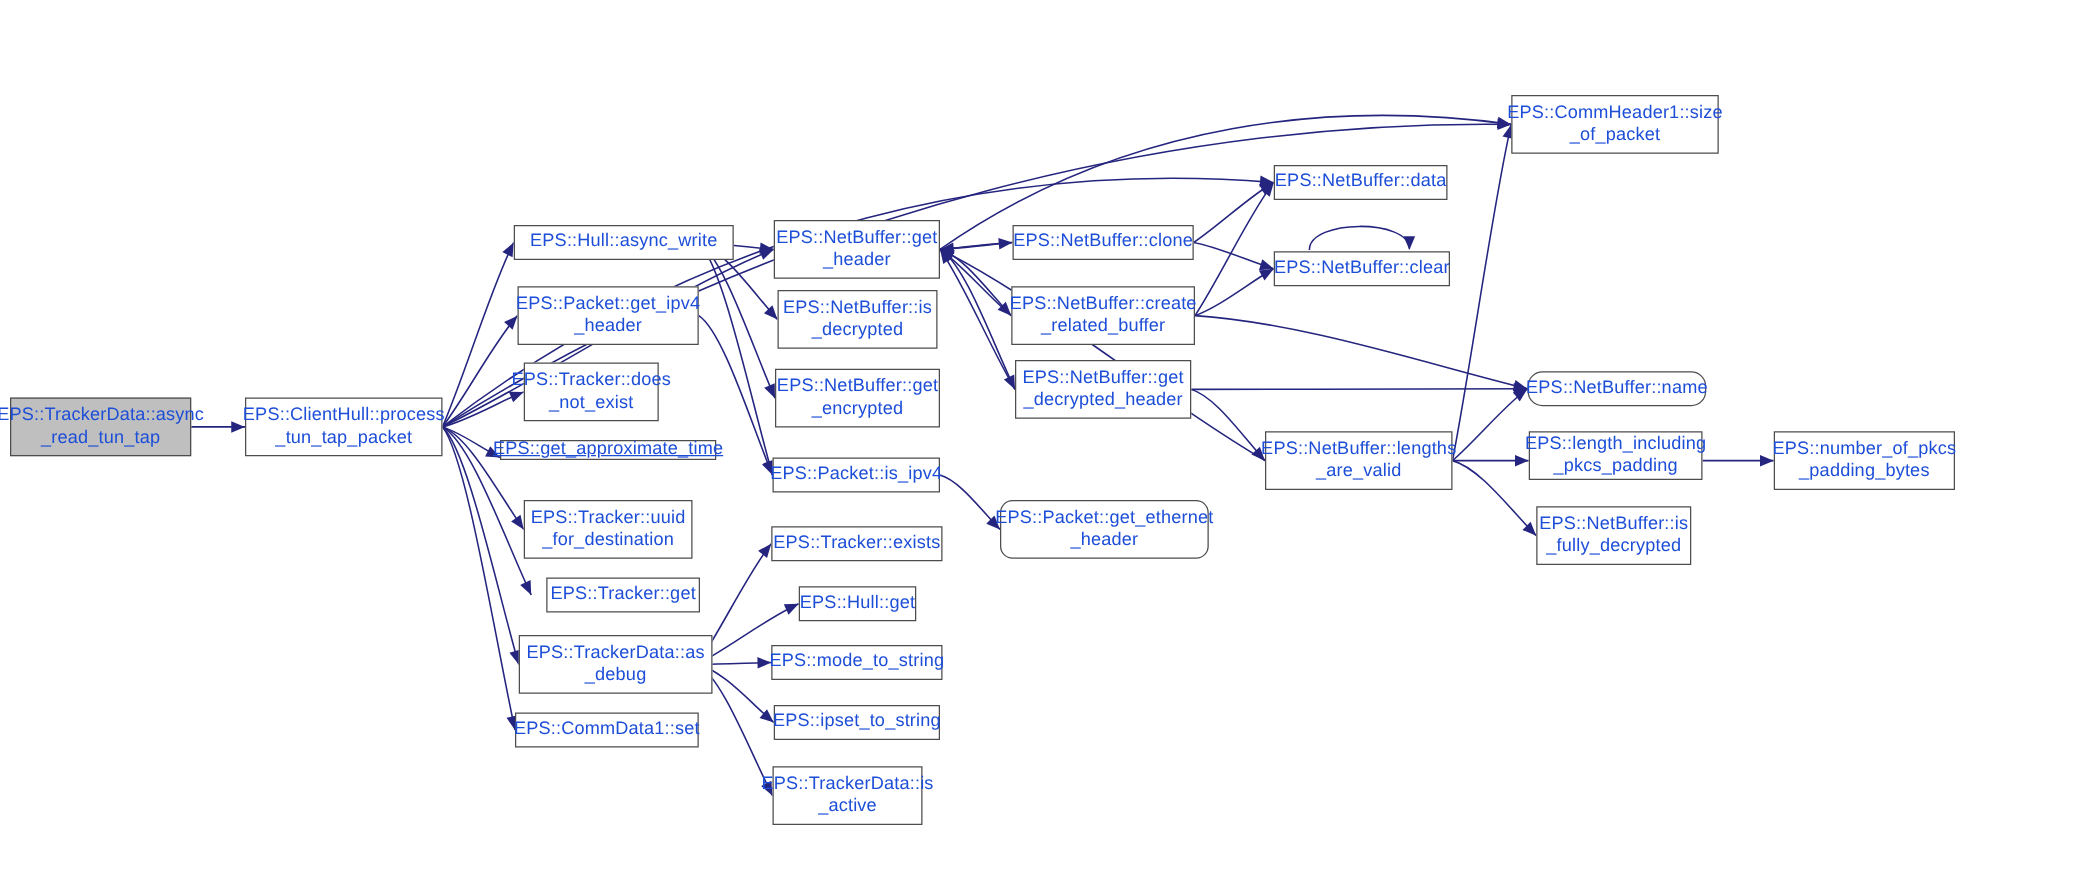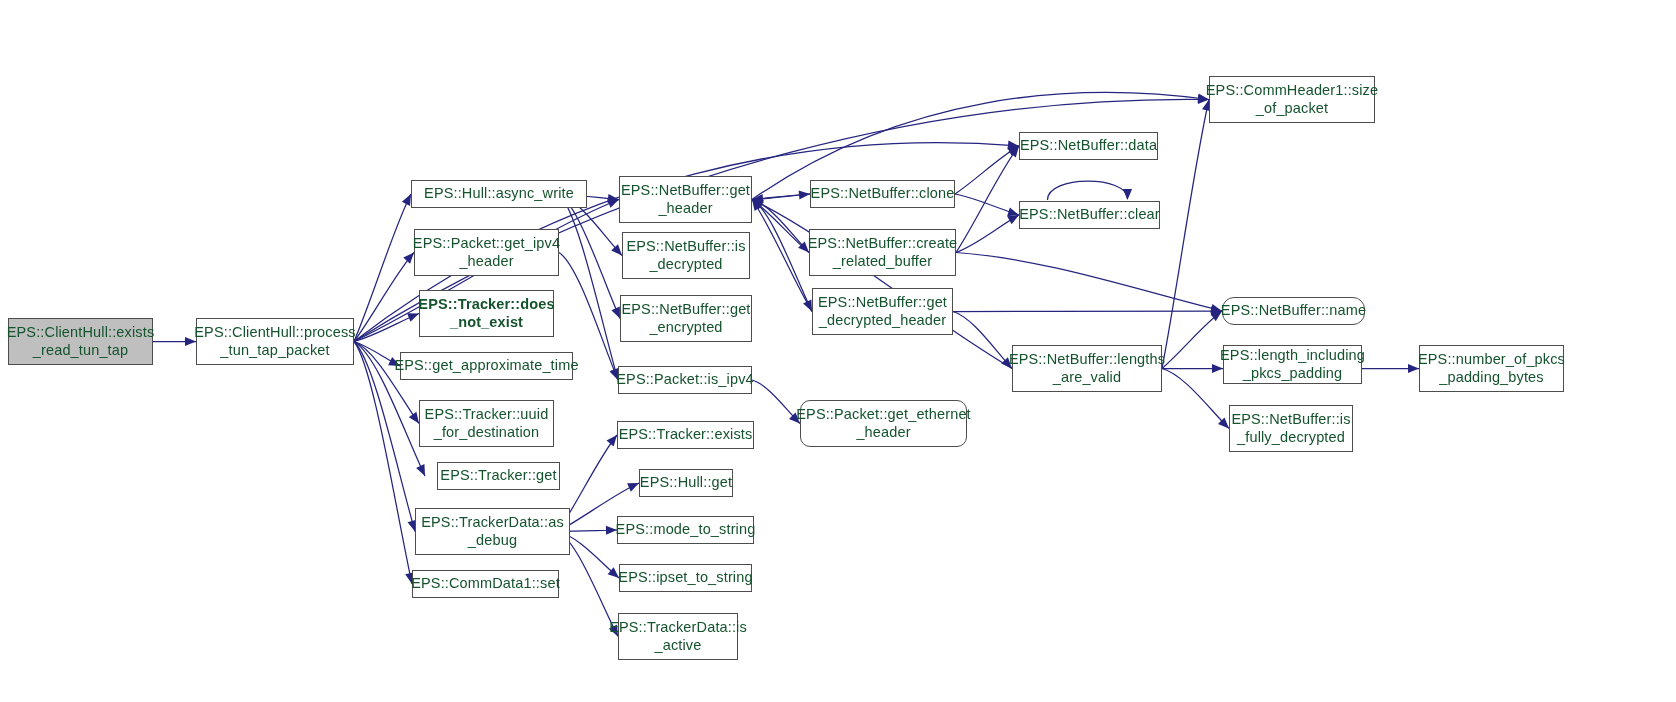--- a/index.html
+++ b/index.html
@@ -24,21 +24,21 @@
   }
   .node {
     position: absolute;
     box-sizing: border-box;
     border: 1px solid #4d4d4d;
     background: #ffffff;
     display: flex;
     align-items: center;
     justify-content: center;
     text-align: center;
-    color: #14532d;
+    color: #1d4ed8;
     font-size: 14.5px;
     line-height: 1.18;
     letter-spacing: 0.01em;
     white-space: pre-line;
     padding: 4px 3px;
   }
   .node.root {
     background: #bfbfbf;
   }
   .edge-path {
@@ -139,30 +139,30 @@
       <path class="edge-path" d="M558,531.5 C584.73,516.9499999999999 614.7,493.91249999999997 639,483"></path>
       <path class="edge-head" d="M639,483 L630.8498352307134,491.70257514954505 L627.0809436149442,483.3099917577291 Z"></path>
       <path class="edge-path" d="M558,531.5 C577.47,531.2 599.3,530.42 617,530"></path>
       <path class="edge-head" d="M617,530 L606.1122173299287,534.8596490129737 L605.8939736783001,525.6622379800513 Z"></path>
       <path class="edge-path" d="M558,531.5 C578.13,536.15 600.7,562.4225 619,578"></path>
       <path class="edge-head" d="M619,578 L607.642069463195,574.3726850259303 L613.6054339517532,567.3670955449087 Z"></path>
       <path class="edge-path" d="M558,531.5 C577.8,542 600,601.325 618,636.5"></path>
       <path class="edge-head" d="M618,636.5 L608.8940196448395,628.8031745653528 L617.083973377371,624.61215346555 Z"></path>
     </svg>
   <div id="nodes">
-      <div class="node root" style="left: 8px; top: 318px; width: 145px; height: 47px;">EPS::ClientHull::exists
+      <div class="node root" style="left: 8px; top: 318px; width: 145px; height: 47px;">EPS::TrackerData::async
 _read_tun_tap</div>
       <div class="node" style="left: 196px; top: 318px; width: 158px; height: 47px;">EPS::ClientHull::process
 _tun_tap_packet</div>
       <div class="node" style="left: 411px; top: 180px; width: 176px; height: 28px;">EPS::Hull::async_write</div>
       <div class="node" style="left: 414px; top: 229px; width: 145px; height: 47px;">EPS::Packet::get_ipv4
 _header</div>
-      <div class="node" style="left: 419px; top: 290px; width: 135px; height: 47px; font-weight: bold;">EPS::Tracker::does
+      <div class="node" style="left: 419px; top: 290px; width: 108px; height: 47px;">EPS::Tracker::does
 _not_exist</div>
-      <div class="node" style="left: 400px; top: 352px; width: 173px; height: 28px;">EPS::get_approximate_time</div>
+      <div class="node" style="left: 400px; top: 352px; width: 173px; height: 16px; text-decoration: underline;">EPS::get_approximate_time</div>
       <div class="node" style="left: 419px; top: 400px; width: 135px; height: 47px;">EPS::Tracker::uuid
 _for_destination</div>
       <div class="node" style="left: 437px; top: 462px; width: 123px; height: 28px;">EPS::Tracker::get</div>
       <div class="node" style="left: 415px; top: 508px; width: 155px; height: 47px;">EPS::TrackerData::as
 _debug</div>
       <div class="node" style="left: 412px; top: 570px; width: 147px; height: 28px;">EPS::CommData1::set</div>
       <div class="node" style="left: 619px; top: 176px; width: 133px; height: 47px;">EPS::NetBuffer::get
 _header</div>
       <div class="node" style="left: 622px; top: 232px; width: 128px; height: 47px;">EPS::NetBuffer::is
 _decrypted</div>

